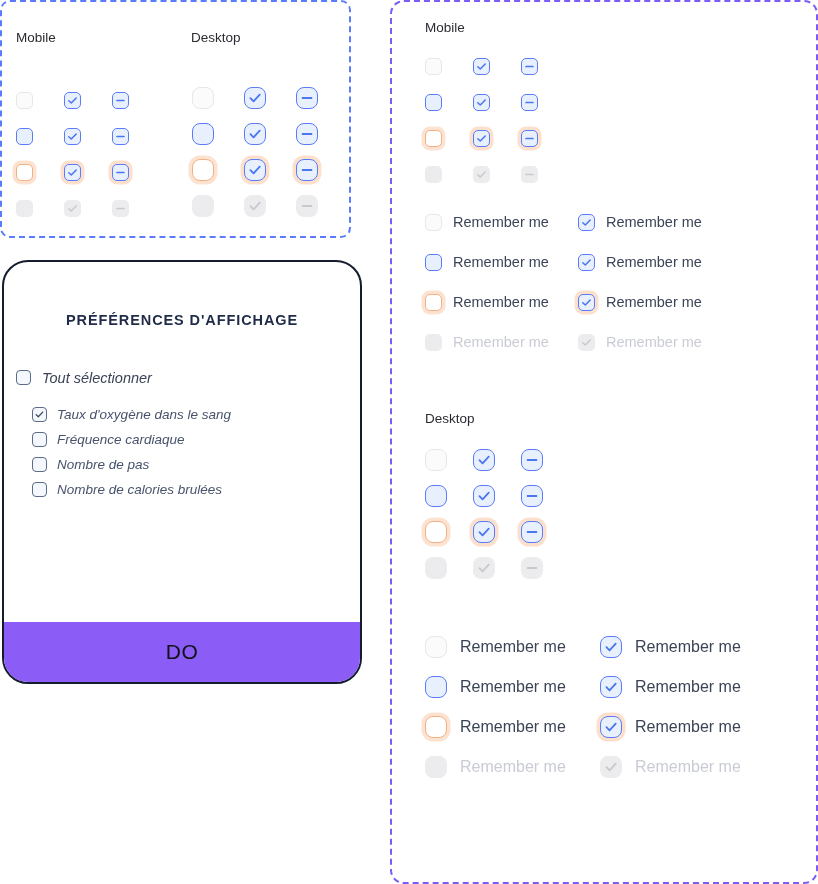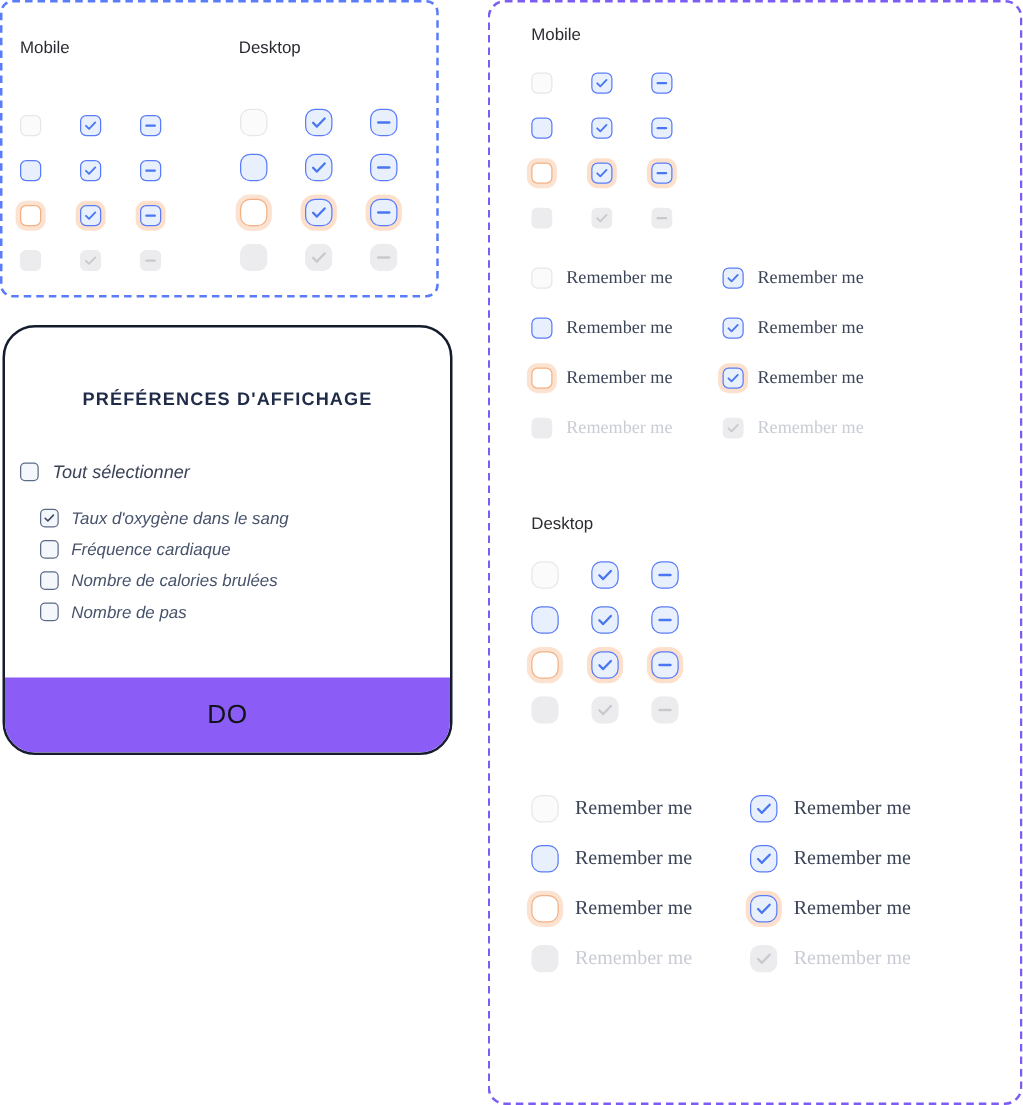--- a/index.html
+++ b/index.html
@@ -72,31 +72,31 @@
 
   
   .state-grid { display: flex; flex-direction: column; }
   .state-row  { display: flex; align-items: center; }
 
   
   .rm-row { display: flex; align-items: center; }
   .rm-label {
     font-size: 14.5px;
     color: #3b4457;
-    font-family: Liberation Serif, serif;
+    font-family: Liberation Sans, sans-serif;
     white-space: nowrap;
   }
   .rm-label-lg { font-size: 16px; }
   .rm-label.dim { color: #c9ccd4; }
 
   
   .card {
     position: absolute;
     left: 2px; top: 260px;
-    width: 360px; height: 344px;
+    width: 360px; height: 424px;
     background: #ffffff;
     border: 2px solid #141c2e;
     border-radius: 26px;
     overflow: hidden;
   }
   .card-title {
     text-align: center;
     font-size: 14.5px;
     font-weight: bold;
     letter-spacing: 0.9px;
@@ -273,25 +273,25 @@
         </svg>
       </div>
       <span class="card-label">Taux d'oxygène dans le sang</span>
     </div>
     <div class="card-row child">
       <div class="card-cb"></div>
       <span class="card-label">Fréquence cardiaque</span>
     </div>
     <div class="card-row child">
       <div class="card-cb"></div>
-      <span class="card-label">Nombre de calories brulées</span>
+      <span class="card-label">Nombre de pas</span>
     </div>
     <div class="card-row child">
       <div class="card-cb"></div>
-      <span class="card-label">Nombre de pas</span>
+      <span class="card-label">Nombre de calories brulées</span>
     </div>
   </div>
 
 
   <div class="card-btn">DO</div>
 </div>
 
 <div class="frame frame-right">
 
   <div class="section-title" style="position:absolute;left:33px;top:18px;">Mobile</div>

